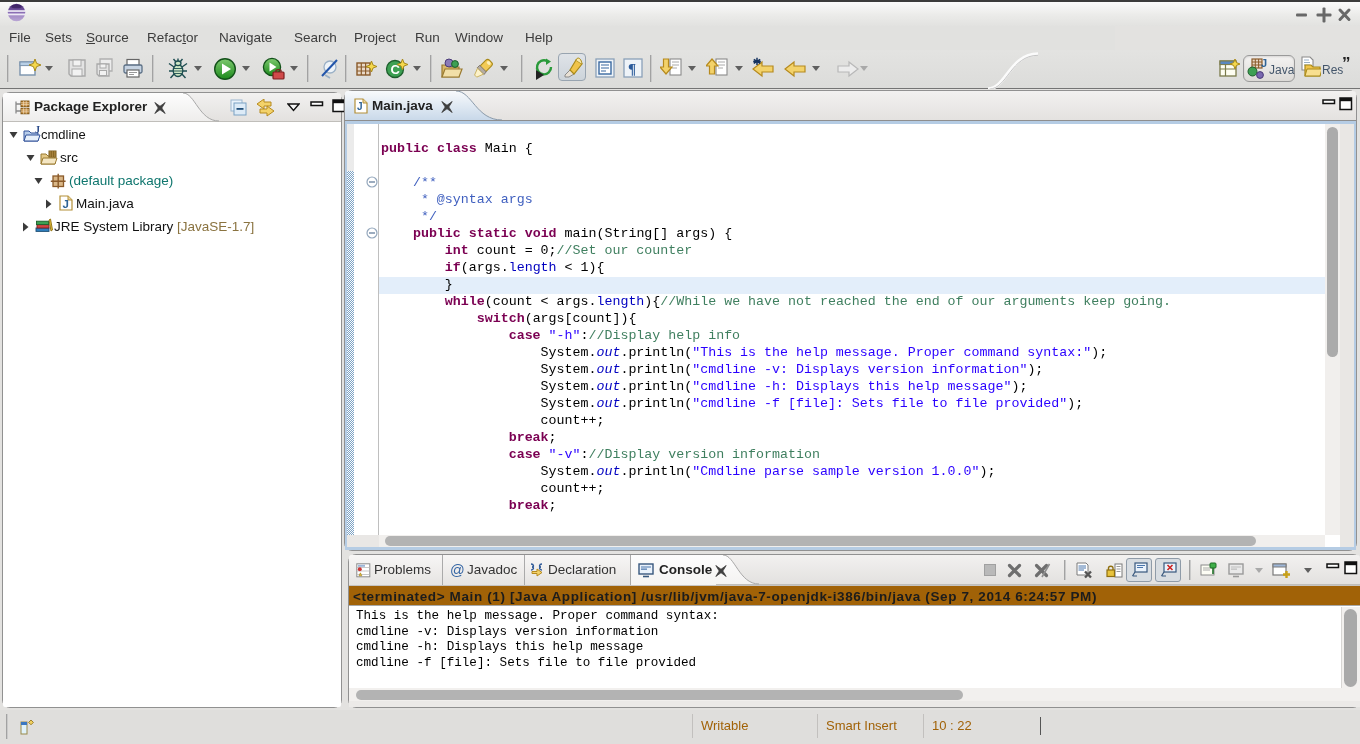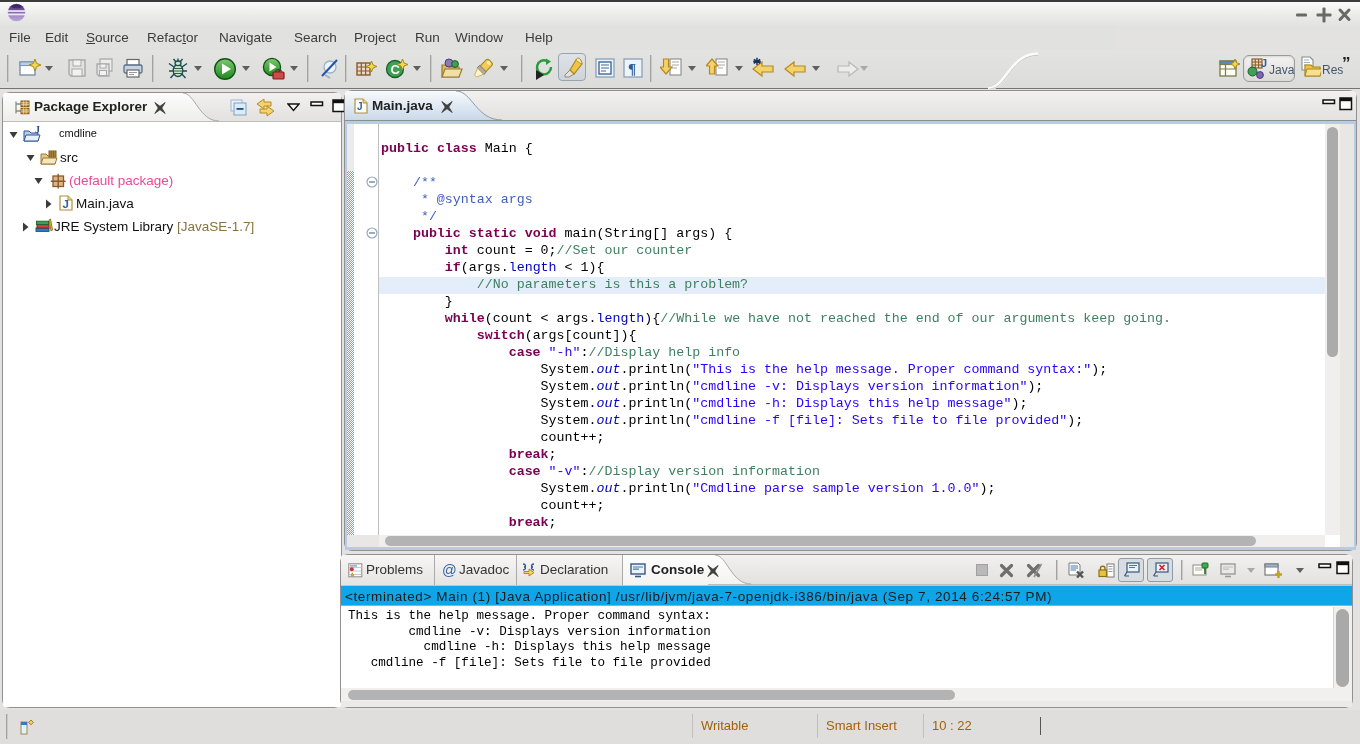--- a/index.html
+++ b/index.html
@@ -72,21 +72,21 @@
   <svg class="abs" style="left:1294px;top:2px" width="60" height="22" viewBox="0 0 60 22">
     <rect x="2" y="9.5" width="11" height="3" rx="1" fill="#686868"></rect>
     <rect x="28.5" y="3.5" width="3" height="15" rx="1" fill="#686868"></rect>
     <rect x="22.5" y="9.5" width="15" height="3" rx="1" fill="#686868"></rect>
     <path d="M46 6 L55 15.5 M55 6 L46 15.5" stroke="#686868" stroke-width="3" stroke-linecap="round"></path>
   </svg>
 </div>
 
 <div id="menubar">
   <span class="mi" style="left:9px">File</span>
-  <span class="mi" style="left:45px;">Edit</span>
+  <span class="mi" style="left:45px;">Sets</span>
   <span class="mi" style="left:86px"><u>S</u>ource</span>
   <span class="mi" style="left:147px">Refac<u>t</u>or</span>
   <span class="mi" style="left:219px">Navigate</span>
   <span class="mi" style="left:294px">Search</span>
   <span class="mi" style="left:354px">Project</span>
   <span class="mi" style="left:415px">Run</span>
   <span class="mi" style="left:455px">Window</span>
   <span class="mi" style="left:525px">Help</span>
 </div>
 
@@ -331,41 +331,41 @@
   <div class="abs" style="left:0;top:30px;right:0;bottom:0;background:#fff;border-radius:0 0 2px 2px;">
 
     <svg class="abs" style="left:6px;top:8px" width="9" height="8" viewBox="0 0 9 8">
         <path d="M0.5 1 L8.5 1 L4.5 7 Z" fill="#3b3b3b"></path>
       </svg>
     <svg class="abs" style="left:20px;top:3px" width="19" height="17" viewBox="0 0 19 17">
       <path d="M1 5 L6 5 L8 7 L15 7 L15 15 L1 15 Z" fill="#b8cdea" stroke="#33539a" stroke-width="1"></path>
       <path d="M3 9 L17 9 L15 15 L1 15 Z" fill="#e8f0fa" stroke="#33539a" stroke-width="1"></path>
       <text x="12" y="7" font-family="Liberation Serif" font-size="10" font-weight="bold" fill="#2a4a8a">J</text>
     </svg>
-    <span class="abs" style="left:56px;top:4px;font-size:11px;color:#111;">cmdline</span>
+    <span class="abs" style="left:38px;top:4px;font-size:13px;color:#111;">cmdline</span>
 
     <svg class="abs" style="left:23px;top:31px" width="9" height="8" viewBox="0 0 9 8">
         <path d="M0.5 1 L8.5 1 L4.5 7 Z" fill="#3b3b3b"></path>
       </svg>
     <svg class="abs" style="left:37px;top:27px" width="18" height="16" viewBox="0 0 18 16">
       <path d="M1 4 L6 4 L8 6 L15 6 L15 14 L1 14 Z" fill="#e3c886" stroke="#9a7a30" stroke-width="1"></path>
       <path d="M3 8 L17 8 L15 14 L1 14 Z" fill="#f4e6c3" stroke="#9a7a30" stroke-width="1"></path>
       <rect x="9" y="1" width="7" height="6" fill="#c89d54" stroke="#7a5c1c" stroke-width="1"></rect>
       <path d="M9 3 H16 M9 5 H16 M11.3 1 V7 M13.6 1 V7" stroke="#7a5c1c" stroke-width="0.8"></path>
     </svg>
     <span class="abs" style="left:57px;top:27px;font-size:13.5px;color:#111;">src</span>
 
     <svg class="abs" style="left:31px;top:54px" width="9" height="8" viewBox="0 0 9 8">
         <path d="M0.5 1 L8.5 1 L4.5 7 Z" fill="#3b3b3b"></path>
       </svg>
     <svg class="abs" style="left:47px;top:50px" width="16" height="16" viewBox="0 0 16 16">
       <rect x="3" y="3" width="10.5" height="10.5" fill="#d9b787" stroke="#8a5a2a" stroke-width="1.3"></rect>
       <path d="M8.2 0.8 V15.6 M0.8 8.2 H15.6" stroke="#8a5a2a" stroke-width="1.4"></path>
     </svg>
-    <span class="abs" style="left:66px;top:50px;font-size:13.5px;color:#ec4899;">(default package)</span>
+    <span class="abs" style="left:66px;top:50px;font-size:13.5px;color:#0f766e;">(default package)</span>
 
     <svg class="abs" style="left:42px;top:76px" width="7" height="10" viewBox="0 0 7 10">
         <path d="M1 0.5 L6.5 5 L1 9.5 Z" fill="#3b3b3b"></path>
       </svg>
     <svg class="abs" style="left:56px;top:72px" width="14" height="16" viewBox="0 0 14 16">
       <path d="M1 1 L9 1 L13 5 L13 15 L1 15 Z" fill="#fff" stroke="#b49038" stroke-width="1.2"></path>
       <path d="M9 1 L9 5 L13 5" fill="#e8d5a0" stroke="#b49038" stroke-width="1"></path>
       <text x="3.4" y="12.5" font-family="Liberation Sans" font-size="11.5" font-weight="bold" fill="#2e6396">J</text>
     </svg>
     <span class="abs" style="left:73px;top:73px;font-size:13.5px;color:#111;">Main.java</span>
@@ -447,21 +447,20 @@
     </svg>
 
     <pre class="code abs" style="left:36px;top:15.5px;"><span class="kw">public</span> <span class="kw">class</span> Main {
 
     <span class="jd">/**</span>
 <span class="jd">     * @syntax args</span>
 <span class="jd">     */</span>
     <span class="kw">public</span> <span class="kw">static</span> <span class="kw">void</span> main(String[] args) {
         <span class="kw">int</span> count = 0;<span class="cm">//Set our counter</span>
         <span class="kw">if</span>(args.<span class="fd">length</span> &lt; 1){
-            <span class="cm">//No parameters is this a problem?</span>
         }
         <span class="kw">while</span>(count &lt; args.<span class="fd">length</span>){<span class="cm">//While we have not reached the end of our arguments keep going.</span>
             <span class="kw">switch</span>(args[count]){
                 <span class="kw">case</span> <span class="st">"-h"</span>:<span class="cm">//Display help info</span>
                     System.<span class="fd it">out</span>.println(<span class="st">"This is the help message. Proper command syntax:"</span>);
                     System.<span class="fd it">out</span>.println(<span class="st">"cmdline -v: Displays version information"</span>);
                     System.<span class="fd it">out</span>.println(<span class="st">"cmdline -h: Displays this help message"</span>);
                     System.<span class="fd it">out</span>.println(<span class="st">"cmdline -f [file]: Sets file to file provided"</span>);
                     count++;
                 <span class="kw">break</span>;
@@ -477,21 +476,21 @@
     <div class="abs" style="left:1px;top:411px;width:33px;height:13px;background:#e9e7e5;"></div>
     <div class="abs" style="left:34px;top:411px;width:946px;height:13px;background:#f1efed;"></div>
     <div class="abs" style="left:40px;top:412px;width:871px;height:10px;background:#b3b3b3;border-radius:6px;"></div>
   </div>
 
   <div class="abs" style="left:0;top:30px;width:2px;height:427px;background:#b5cce4;"></div>
   <div class="abs" style="left:1009px;top:30px;width:2px;height:427px;background:#b5cce4;"></div>
   <div class="abs" style="left:0;top:456px;width:1011px;height:3px;background:#b5cce4;"></div>
 </div>
 
-<div id="console" class="part" style="left:340px;top:554px;width:1013px;height:154px;text-align:right;">
+<div id="console" class="part" style="left:348px;top:554px;width:1013px;height:154px;">
   <div class="tabrow" style="height:30px;"></div>
 
   <div class="abs" style="left:0;top:0;width:94px;height:30px;background:linear-gradient(#f7f6f5,#e6e4e2);border-right:1px solid #aaa;border-radius:3px 0 0 0;"></div>
   <div class="abs" style="left:94px;top:0;width:82px;height:30px;background:linear-gradient(#f7f6f5,#e6e4e2);border-right:1px solid #aaa;"></div>
   <div class="abs" style="left:176px;top:0;width:106px;height:30px;background:linear-gradient(#f7f6f5,#e6e4e2);border-right:1px solid #aaa;"></div>
 
   <div class="abs" style="left:282px;top:0;width:85px;height:30px;background:linear-gradient(#fdfdfd,#f4f3f2);"></div>
   <svg class="abs" style="left:366px;top:0" width="46" height="30" viewBox="0 0 46 30">
     <path d="M0 0 L8 0 C20 0 24 29 44 29 L0 29 Z" fill="url(#tabgc)"></path>
     <path d="M8 0 C20 0 24 29 44 29" fill="none" stroke="#a8a8a8" stroke-width="1"></path>
@@ -592,21 +591,21 @@
   <div class="tdrop" style="left:955px;top:13px;"></div>
 
   <svg class="abs" style="left:977px;top:8px" width="14" height="11" viewBox="0 0 14 11">
     <rect x="1" y="1" width="11.5" height="3.5" fill="#fff" stroke="#111" stroke-width="1.5"></rect>
   </svg>
   <svg class="abs" style="left:995px;top:6px" width="14" height="14" viewBox="0 0 14 14">
     <rect x="1" y="1" width="11.5" height="11.5" fill="#fff" stroke="#111" stroke-width="1.5"></rect>
     <rect x="1" y="1" width="11.5" height="3.2" fill="#111"></rect>
   </svg>
 
-  <div class="abs" style="left:0;top:30px;width:1011px;height:21px;background:#0ea5e9;border-top:1px solid #c6c4c2;border-bottom:1px solid #a8a8a8;">
+  <div class="abs" style="left:0;top:30px;width:1011px;height:21px;background:#a16207;border-top:1px solid #c6c4c2;border-bottom:1px solid #a8a8a8;font-weight:bold;">
     <span class="abs" style="left:4px;top:3px;font-size:13.5px;letter-spacing:0.62px;color:#1c1c1c;">&lt;terminated&gt; Main (1) [Java Application] /usr/lib/jvm/java-7-openjdk-i386/bin/java (Sep 7, 2014 6:24:57 PM)</span>
   </div>
 
   <div class="abs" style="left:0;top:52px;width:1011px;height:81px;background:#fff;">
     <pre class="cmono abs" style="left:7px;top:2px;">This is the help message. Proper command syntax:
 cmdline -v: Displays version information
 cmdline -h: Displays this help message
 cmdline -f [file]: Sets file to file provided</pre>
   </div>
 

